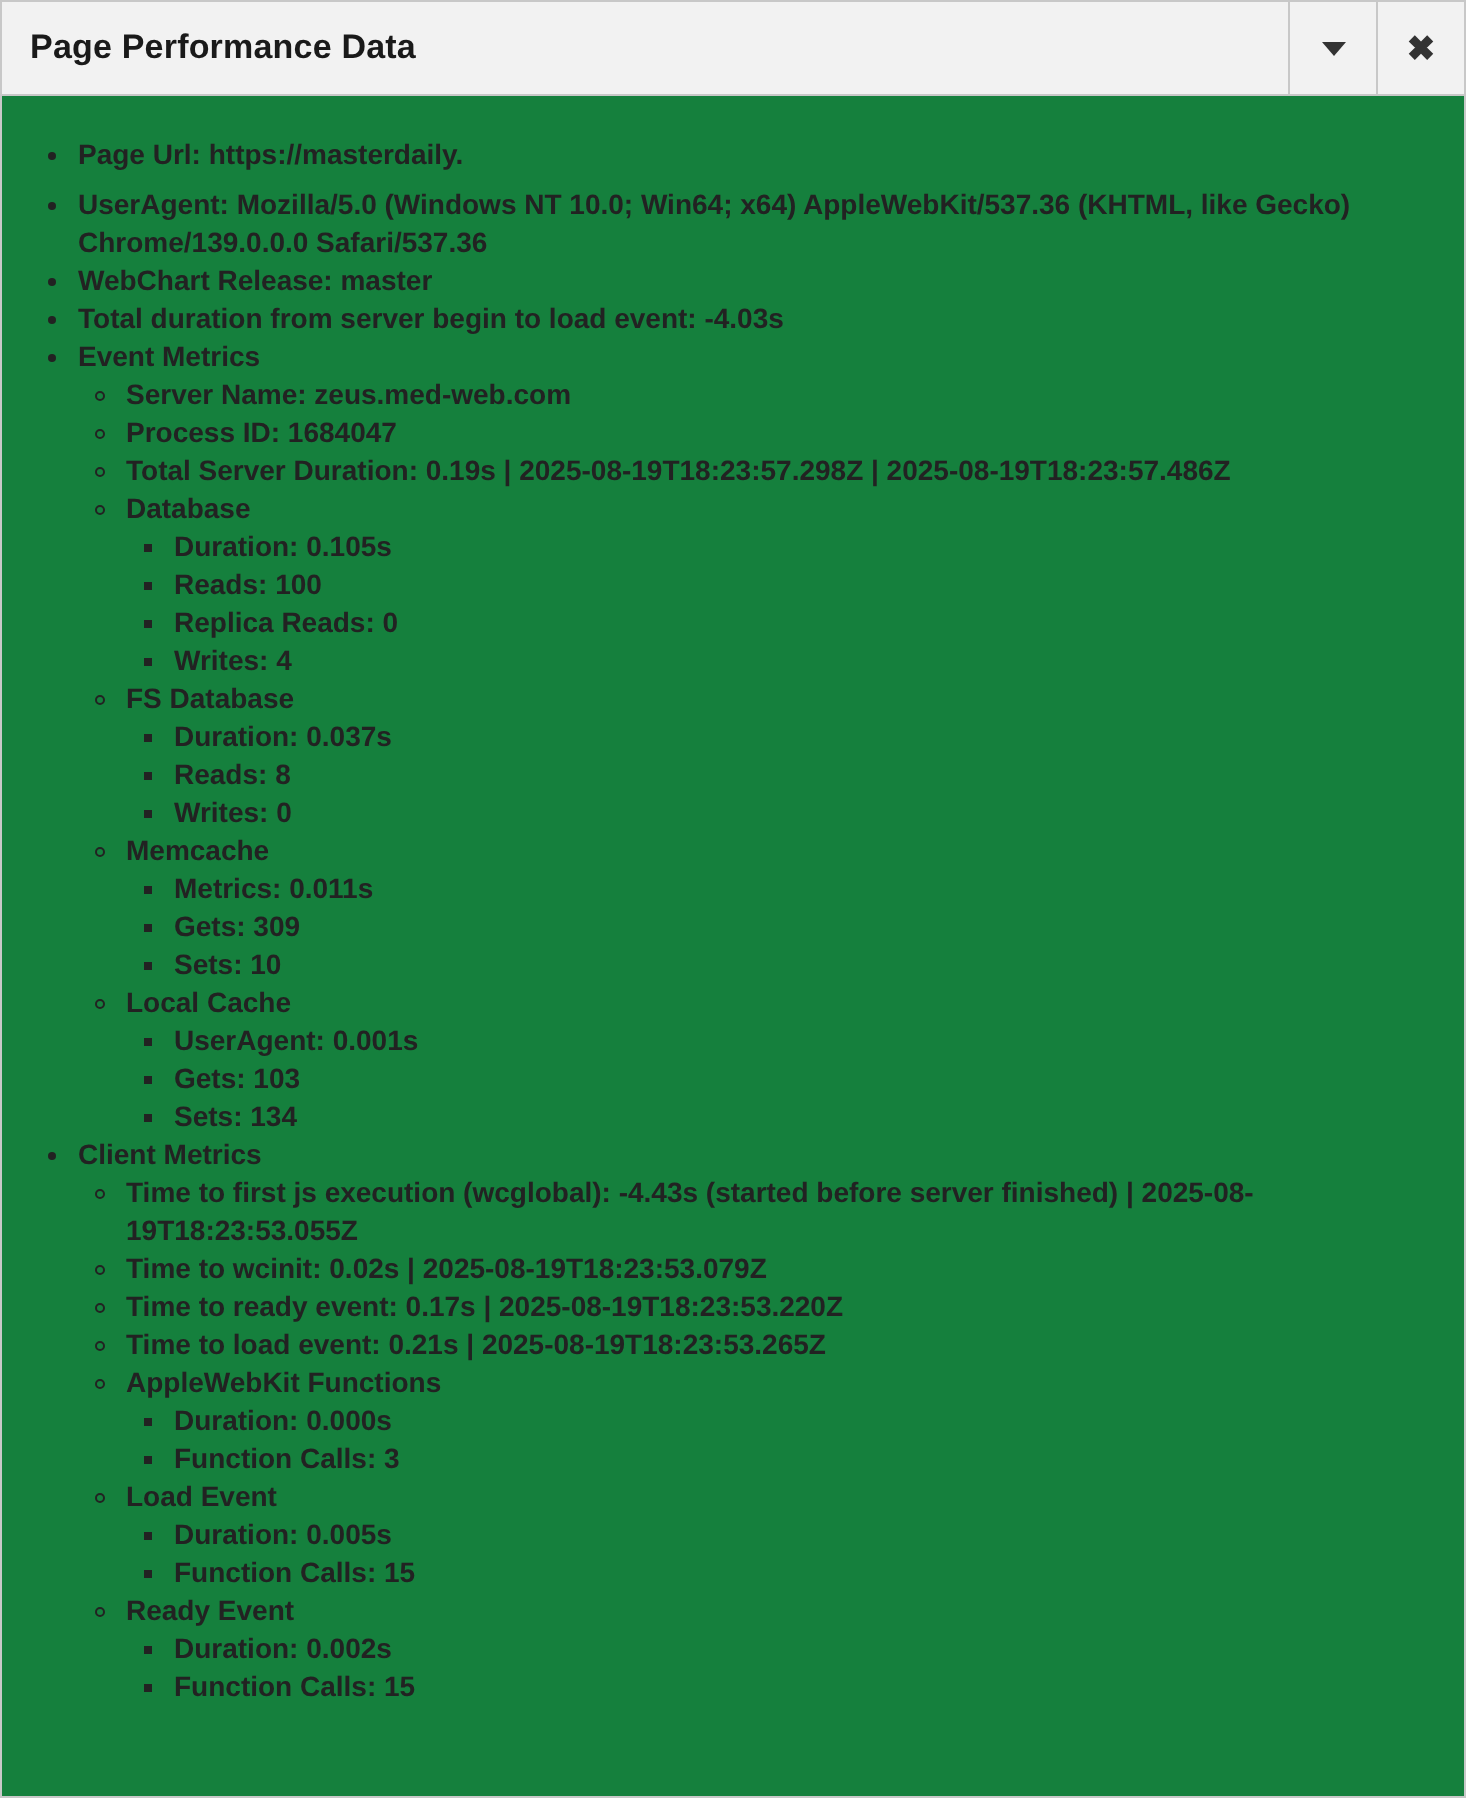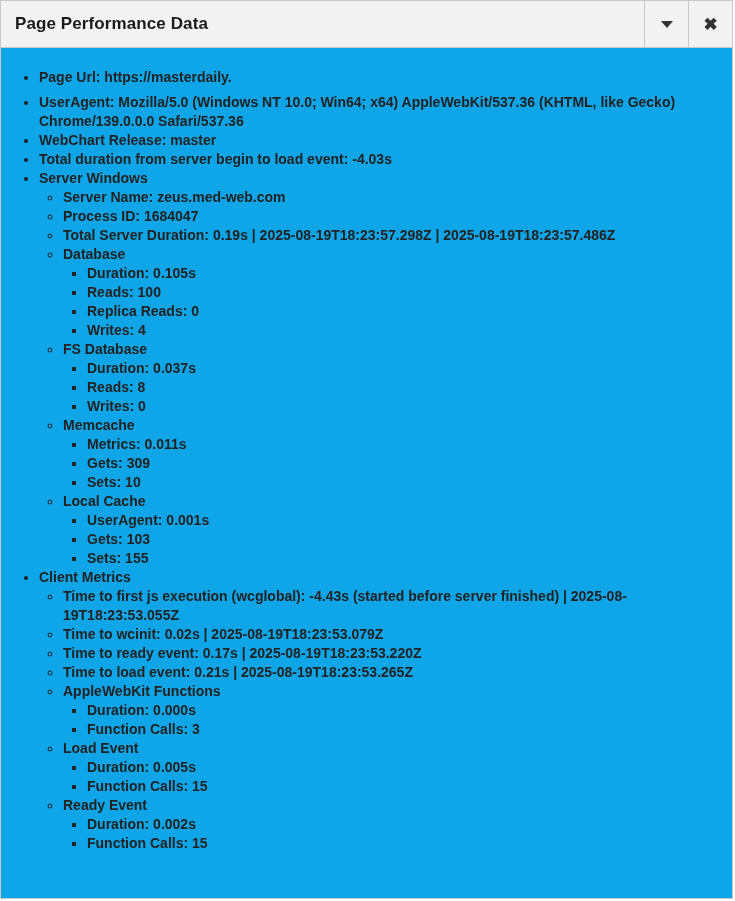--- a/index.html
+++ b/index.html
@@ -15,21 +15,21 @@
     color: #222222;
     overflow: hidden;
   }
   .dialog {
     width: 733px;
     height: 899px;
     border: 1px solid #c8c8c8;
     box-sizing: border-box;
     display: flex;
     flex-direction: column;
-    background: #0ea5e9;
+    background: #15803d;
   }
   .titlebar {
     height: 46px;
     min-height: 46px;
     background: #f2f2f2;
     border-bottom: 1px solid #c8c8c8;
     display: flex;
     align-items: stretch;
     justify-content: space-between;
   }
@@ -127,21 +127,21 @@
 
       <li class="spaced">Page Url: https://masterdaily.</li>
 
       <li>UserAgent: Mozilla/5.0 (Windows NT 10.0; Win64; x64) AppleWebKit/537.36 (KHTML, like Gecko) Chrome/139.0.0.0 Safari/537.36</li>
 
       <li>WebChart Release: master</li>
 
       <li>Total duration from server begin to load event: -4.03s</li>
 
       <li>
-        <span class="txt">Server Windows</span>
+        <span class="txt">Event Metrics</span>
         <ul class="level2">
           <li>Server Name: zeus.med-web.com</li>
           <li>Process ID: 1684047</li>
           <li>Total Server Duration: 0.19s | 2025-08-19T18:23:57.298Z | 2025-08-19T18:23:57.486Z</li>
 
           <li>
             <span class="txt">Database</span>
             <ul class="level3">
               <li>Duration: 0.105s</li>
               <li>Reads: 100</li>
@@ -166,21 +166,21 @@
               <li>Gets: 309</li>
               <li>Sets: 10</li>
             </ul>
           </li>
 
           <li>
             <span class="txt">Local Cache</span>
             <ul class="level3">
               <li>UserAgent: 0.001s</li>
               <li>Gets: 103</li>
-              <li>Sets: 155</li>
+              <li>Sets: 134</li>
             </ul>
           </li>
         </ul>
       </li>
 
       <li>
         <span class="txt">Client Metrics</span>
         <ul class="level2">
           <li>Time to first js execution (wcglobal): -4.43s (started before server finished) | 2025-08-19T18:23:53.055Z</li>
           <li>Time to wcinit: 0.02s | 2025-08-19T18:23:53.079Z</li>

